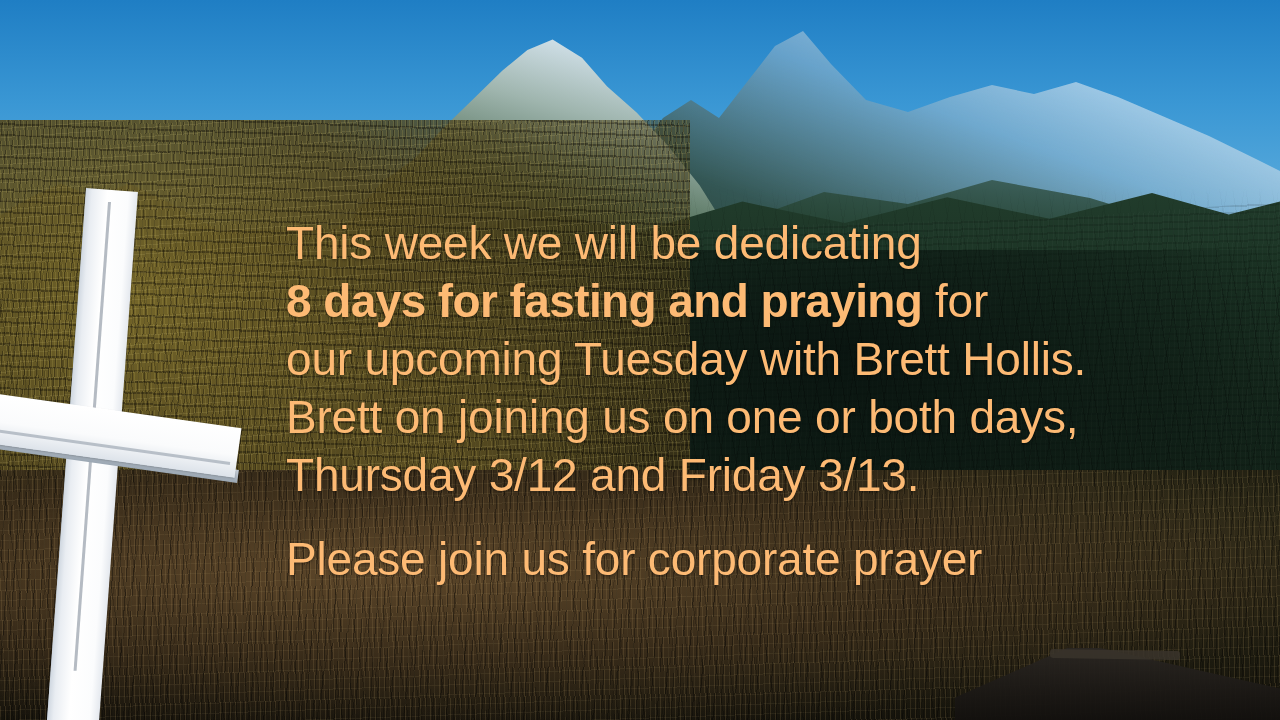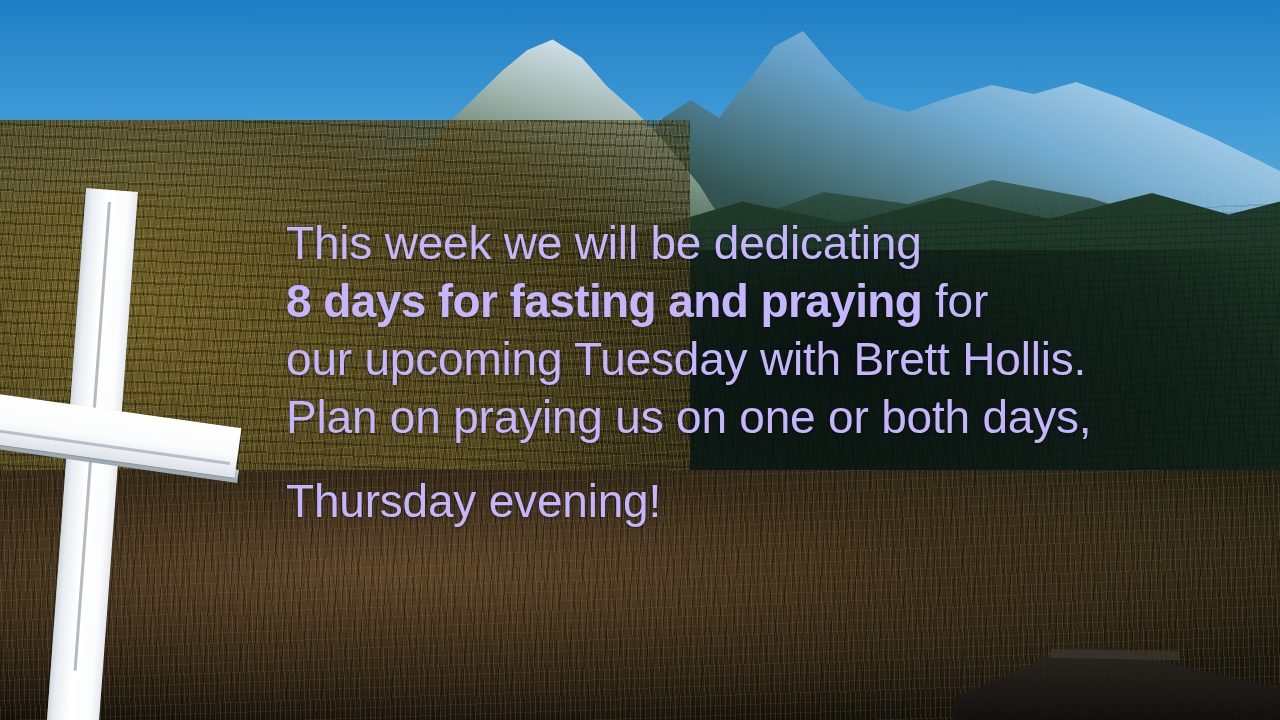--- a/index.html
+++ b/index.html
@@ -177,21 +177,21 @@
     background: rgba(130,142,156,.5);
     transform: rotate(8deg); transform-origin: 100% 50%;
   }
 
   
   .text-block {
     position: absolute;
     left: 286px;
     top: 214px;
     width: 960px;
-    color: #c4b5fd;
+    color: #fdba74;
   }
   .para { margin: 0; }
   .para + .para { margin-top: 26px; }
   .line {
     font-size: 46px;
     line-height: 58px;
     font-weight: 400;
     letter-spacing: -0.2px;
     white-space: nowrap;
     text-shadow: 0 1px 3px rgba(0,0,0,.42);
@@ -229,20 +229,21 @@
   <div class="cross-v-groove"></div>
   <div class="cross-h-under"></div>
   <div class="cross-h"></div>
   <div class="cross-h-groove"></div>
 
   <div class="text-block">
       <div class="para">
         <div class="line"><span>This week we will be dedicating</span></div>
         <div class="line"><b>8 days for fasting and praying</b><span> for</span></div>
         <div class="line"><span>our upcoming Tuesday with Brett Hollis.</span></div>
-        <div class="line"><span>Plan on praying us on one or both days,</span></div>
+        <div class="line"><span>Brett on joining us on one or both days,</span></div>
+        <div class="line"><span>Thursday 3/12 and Friday 3/13.</span></div>
       </div>
       <div class="para">
-        <div class="line"><span>Thursday evening!</span></div>
+        <div class="line"><span>Please join us for corporate prayer</span></div>
       </div>
     </div>
 
 </div>
 
 </body></html>

